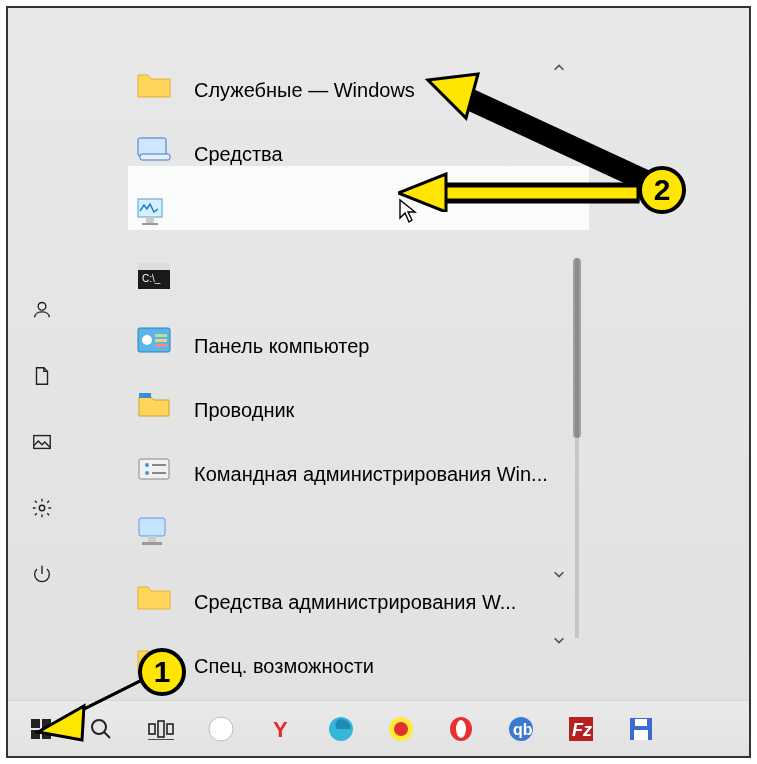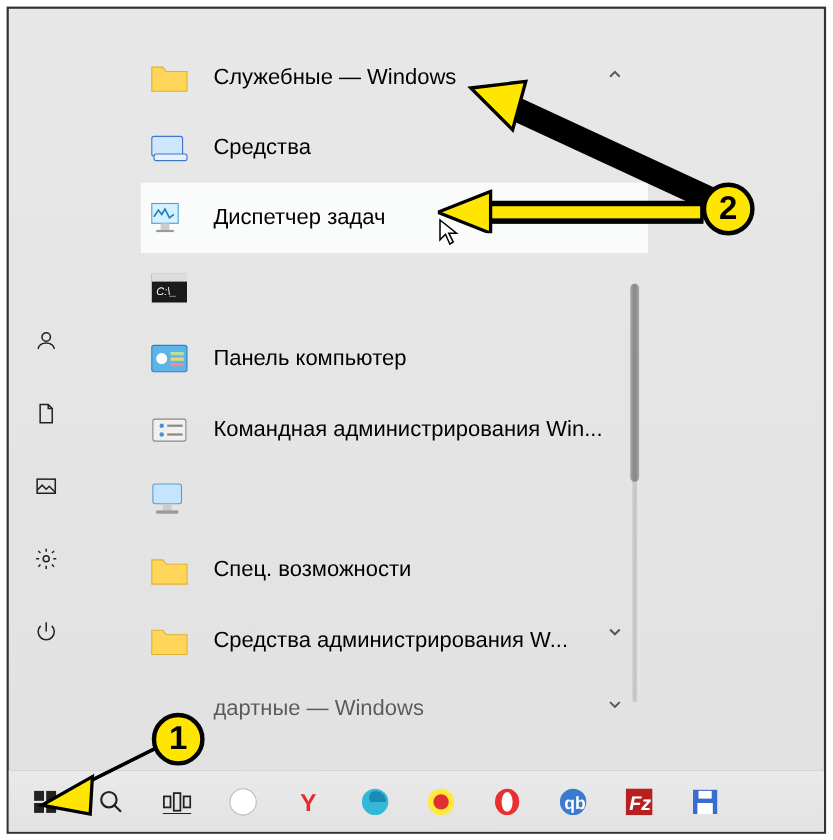--- a/index.html
+++ b/index.html
@@ -3,24 +3,24 @@
 <meta charset="utf-8">
 <style>
   * { box-sizing: border-box; margin: 0; padding: 0; font-family: 'Segoe UI', sans-serif; }
   body { width: 757px; height: 764px; background: #fff; position: relative; overflow: hidden; }
   .frame { position: absolute; inset: 6px; border: 2px solid #333; background: linear-gradient(#e8e8e9, #e1e1e2); }
   .start-menu { position: absolute; left: 0; top: 0; right: 0; bottom: 56px; }
   .left-rail { position: absolute; left: 0; top: 260px; bottom: 0; width: 68px; display: flex; flex-direction: column; align-items: center; }
   .rail-btn { width: 48px; height: 48px; margin-top: 18px; display: flex; align-items: center; justify-content: center; cursor: pointer; color: #222; }
   .rail-btn svg { width: 22px; height: 22px; stroke: #222; fill: none; stroke-width: 1.5; }
   .app-list { position: absolute; left: 120px; top: 30px; right: 160px; bottom: 0; }
-  .item { display: flex; align-items: center; height: 64px; padding-left: 8px; font-size: 20px; color: #000; cursor: pointer; }
+  .item { display: flex; align-items: flex-end; height: 64px; padding-left: 8px; font-size: 20px; color: #000; cursor: pointer; }
   .item.highlight { background: #fafbfb; }
   .item.partial { height: 60px; overflow: hidden; }
-  .app-icon { width: 36px; height: 36px; margin-right: 22px; display: flex; align-items: center; justify-content: center; flex: 0 0 36px; font-style: italic; }
+  .app-icon { width: 36px; height: 36px; margin-right: 22px; display: flex; align-items: center; justify-content: center; flex: 0 0 36px; }
   .chevron { position: absolute; width: 24px; height: 24px; display:flex; align-items:center; justify-content:center; cursor:pointer; }
   .chevron svg { width: 14px; height: 14px; stroke: #555; fill: none; stroke-width: 2; }
   .scrollbar-track { position: absolute; right: 170px; top: 250px; width: 4px; height: 380px; background: rgba(0,0,0,0.12); }
   .scrollbar-thumb { position: absolute; right: 168px; top: 250px; width: 8px; height: 180px; background: rgba(0,0,0,0.3); border-radius: 4px; }
   .taskbar { position: absolute; left: 0; right: 0; bottom: 0; height: 56px; background: linear-gradient(#eaeaeb, #e2e2e3); display: flex; align-items: center; padding-left: 16px; gap: 26px; border-top: 1px solid rgba(0,0,0,0.06); }
   .tb-btn { width: 34px; height: 34px; display: flex; align-items: center; justify-content: center; cursor: pointer; }
   .callout { position: absolute; width: 48px; height: 48px; border-radius: 50%; background: #ffe600; border: 4px solid #000; display: flex; align-items: center; justify-content: center; font-size: 30px; font-weight: 700; color: #000; z-index: 20; }
   .arrow { position: absolute; z-index: 18; }
   .arrow svg polygon, .arrow svg rect, .arrow svg path { stroke: #000; stroke-width: 3; }
   .cursor-ptr { position: absolute; z-index: 19; }
@@ -104,21 +104,20 @@
 
       <div class="item highlight">
         <span class="app-icon">
           <svg width="36" height="30" viewBox="0 0 36 30">
               <rect x="2" y="2" width="24" height="18" fill="#d6f0ff" stroke="#4e9ed8"></rect>
               <path d="M4 14l4-6 3 4 3-5 4 8 4-3" stroke="#1b7fc4" fill="none" stroke-width="1.5"></path>
               <rect x="10" y="20" width="8" height="6" fill="#ccc"></rect>
               <rect x="6" y="26" width="16" height="2" fill="#999"></rect>
             </svg>
         </span>
-        <span>Диспетчер задач</span>
       </div>
 
       <div class="item">
         <span class="app-icon">
           <svg width="34" height="28" viewBox="0 0 34 28">
               <rect x="1" y="1" width="32" height="26" fill="#1a1a1a"></rect>
               <rect x="1" y="1" width="32" height="7" fill="#ddd"></rect>
               <text x="5" y="20" fill="#fff" font-size="10">C:\_</text>
             </svg>
         </span>
@@ -130,20 +129,29 @@
               <rect x="1" y="2" width="32" height="24" rx="2" fill="#5bb5e8" stroke="#2984c4"></rect>
               <circle cx="10" cy="14" r="5" fill="#fff"></circle>
               <rect x="18" y="8" width="12" height="3" fill="#b8e0a0"></rect>
               <rect x="18" y="13" width="12" height="3" fill="#f0d078"></rect>
               <rect x="18" y="18" width="12" height="3" fill="#e89090"></rect>
             </svg>
         </span>
         <span>Панель компьютер</span>
       </div>
 
+      <div class="item">
+        <span class="app-icon">
+          <svg width="34" height="30" viewBox="0 0 34 30">
+              <path d="M2 8h12l3 3h15v16H2z" fill="#ffd55a" stroke="#d0a030"></path>
+              <rect x="2" y="4" width="12" height="5" fill="#3a8ed8"></rect>
+            </svg>
+        </span>
+        <span>Проводник</span>
+      </div>
 
       <div class="item">
         <span class="app-icon">
           <svg width="34" height="30" viewBox="0 0 34 30">
               <rect x="2" y="6" width="30" height="20" rx="2" fill="#f0f0f0" stroke="#888"></rect>
               <circle cx="10" cy="12" r="2" fill="#4a90d0"></circle>
               <rect x="15" y="11" width="14" height="2" fill="#888"></rect>
               <circle cx="10" cy="20" r="2" fill="#4a90d0"></circle>
               <rect x="15" y="19" width="14" height="2" fill="#888"></rect>
             </svg>
@@ -160,30 +168,30 @@
             </svg>
         </span>
       </div>
 
       <div class="item">
         <span class="app-icon">
           <svg width="36" height="30" viewBox="0 0 36 30">
               <path d="M2 6h10l3 4h19v18H2z" fill="#ffd55a" stroke="#e0b030"></path>
             </svg>
         </span>
-        <span>Спец. возможности</span>
+        <span>Средства администрирования W...</span>
       </div>
 
       <div class="item">
         <span class="app-icon">
           <svg width="36" height="30" viewBox="0 0 36 30">
               <path d="M2 6h10l3 4h19v18H2z" fill="#ffd55a" stroke="#e0b030"></path>
             </svg>
         </span>
-        <span>Средства администрирования W...</span>
+        <span>Спец. возможности</span>
       </div>
 
       <div class="item partial">
         <span class="app-icon" style="opacity:.3">
         </span>
         <span style="opacity:.6">дартные — Windows</span>
       </div>
 
     </div>
 

